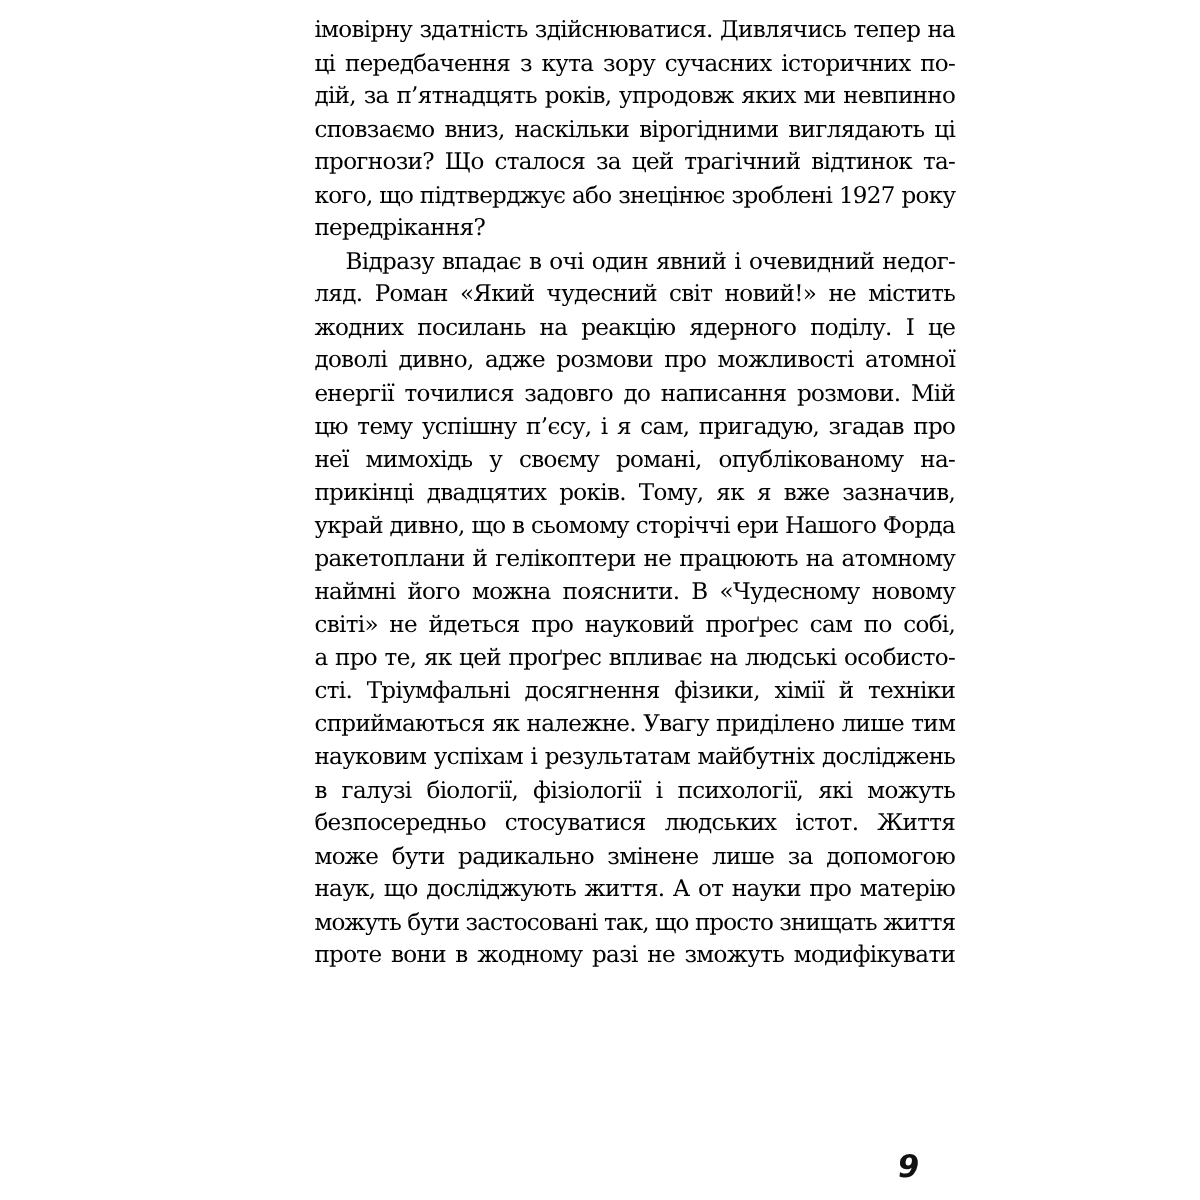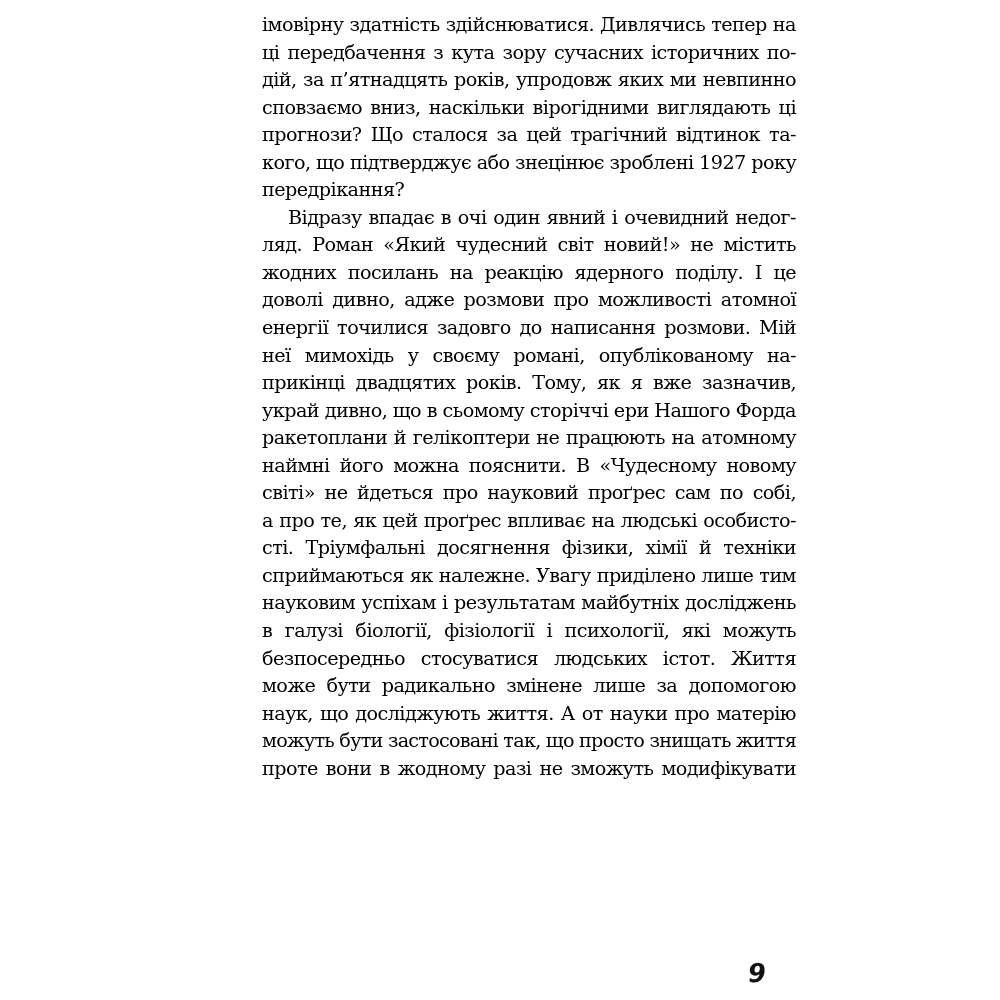--- a/index.html
+++ b/index.html
@@ -33,20 +33,21 @@
       <span class="line">прогнози? Що сталося за цей трагічний відтинок та-</span>
       <span class="line">кого, що підтверджує або знецінює зроблені 1927 року</span>
       <span class="line last">передрікання?</span>
     </div>
     <div>
       <span class="line indent">Відразу впадає в очі один явний і очевидний недог-</span>
       <span class="line">ляд. Роман «Який чудесний світ новий!» не містить</span>
       <span class="line">жодних посилань на реакцію ядерного поділу. І це</span>
       <span class="line">доволі дивно, адже розмови про можливості атомної</span>
       <span class="line">енергії точилися задовго до написання розмови. Мій</span>
+      <span class="line">цю тему успішну п’єсу, і я сам, пригадую, згадав про</span>
       <span class="line">неї мимохідь у своєму романі, опублікованому на-</span>
       <span class="line">прикінці двадцятих років. Тому, як я вже зазначив,</span>
       <span class="line">украй дивно, що в сьомому сторіччі ери Нашого Форда</span>
       <span class="line">ракетоплани й гелікоптери не працюють на атомному</span>
       <span class="line">наймні його можна пояснити. В «Чудесному новому</span>
       <span class="line">світі» не йдеться про науковий проґрес сам по собі,</span>
       <span class="line">а про те, як цей проґрес впливає на людські особисто-</span>
       <span class="line">сті. Тріумфальні досягнення фізики, хімії й техніки</span>
       <span class="line">сприймаються як належне. Увагу приділено лише тим</span>
       <span class="line">науковим успіхам і результатам майбутніх досліджень</span>

